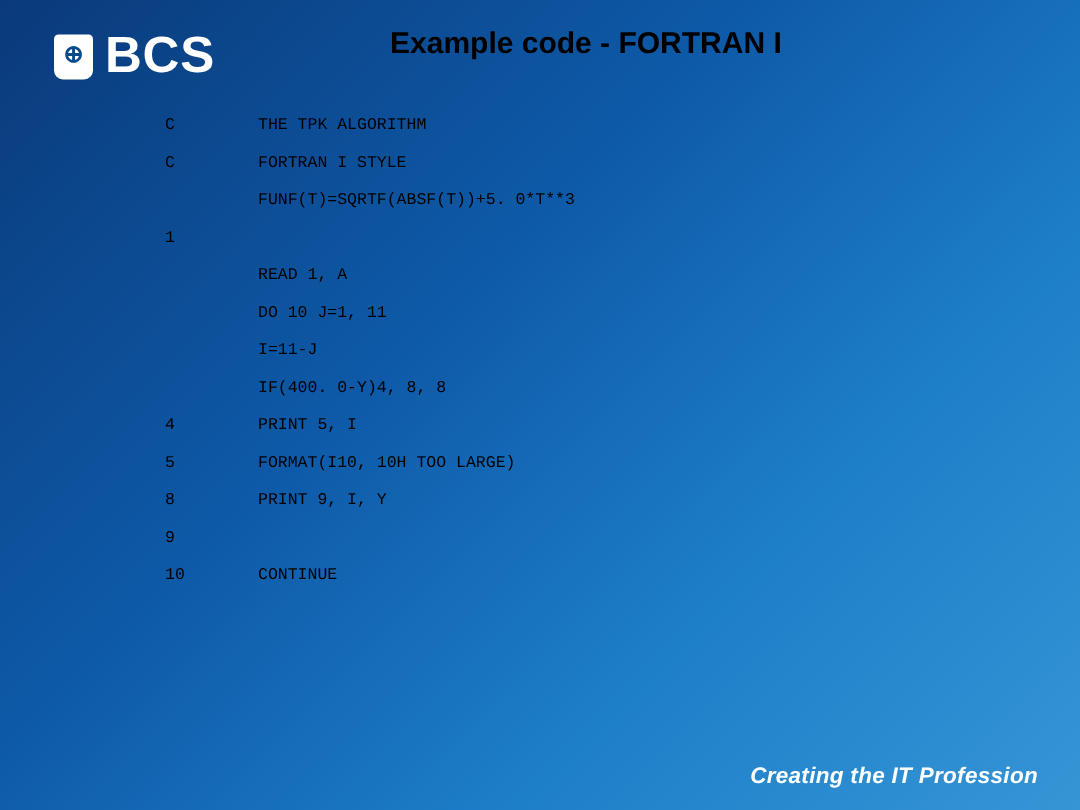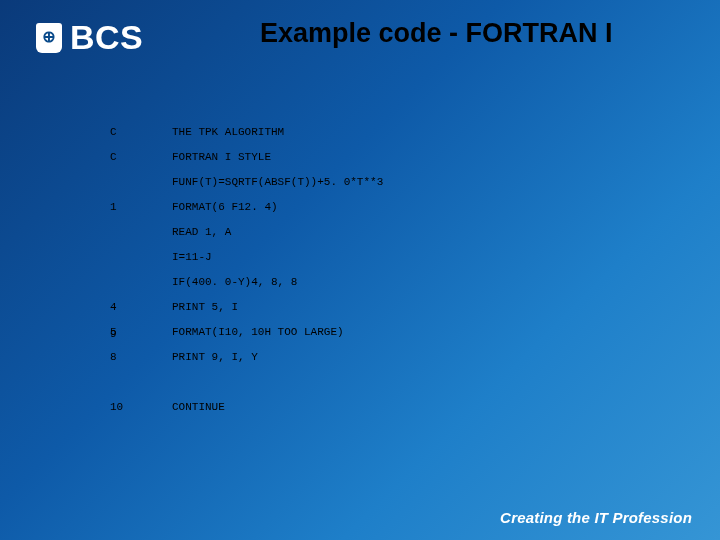--- a/index.html
+++ b/index.html
@@ -47,21 +47,21 @@
     font-size: 34px;
     font-weight: 900;
     letter-spacing: 0.5px;
     color: #ffffff;
   }
   .title {
     position: absolute;
     top: 18px;
     left: 260px;
     right: 30px;
-    font-size: 27px;
+    font-size: 20px;
     font-weight: 700;
     color: #000000;
     white-space: nowrap;
   }
   .code-area {
     position: absolute;
     top: 78px;
     left: 110px;
     right: 40px;
     font-family: "Courier New", Courier, monospace;
@@ -74,21 +74,20 @@
     height: 25px;
   }
   .label-col {
     width: 62px;
     flex: 0 0 62px;
     text-align: left;
   }
   .stmt-col {
     flex: 1 1 auto;
     white-space: pre;
-    margin-top: 48px;
   }
   .footer {
     position: absolute;
     bottom: 14px;
     right: 28px;
     font-size: 15px;
     font-weight: 600;
     font-style: italic;
     color: #ffffff;
     letter-spacing: 0.2px;
@@ -121,25 +120,28 @@
     <div class="code-line">
         <span class="label-col">C</span>
         <span class="stmt-col">FORTRAN I STYLE</span>
       </div>
     <div class="code-line">
         <span class="label-col"></span>
         <span class="stmt-col">FUNF(T)=SQRTF(ABSF(T))+5. 0*T**3</span>
       </div>
     <div class="code-line">
         <span class="label-col">1</span>
-        <span class="stmt-col">FORMAT(6 F12. 4)</span>
       </div>
     <div class="code-line">
         <span class="label-col"></span>
         <span class="stmt-col">READ 1, A</span>
+      </div>
+    <div class="code-line">
+        <span class="label-col"></span>
+        <span class="stmt-col">DO 10 J=1, 11</span>
       </div>
     <div class="code-line">
         <span class="label-col"></span>
         <span class="stmt-col">I=11-J</span>
       </div>
     <div class="code-line">
         <span class="label-col"></span>
         <span class="stmt-col">IF(400. 0-Y)4, 8, 8</span>
       </div>
     <div class="code-line">

